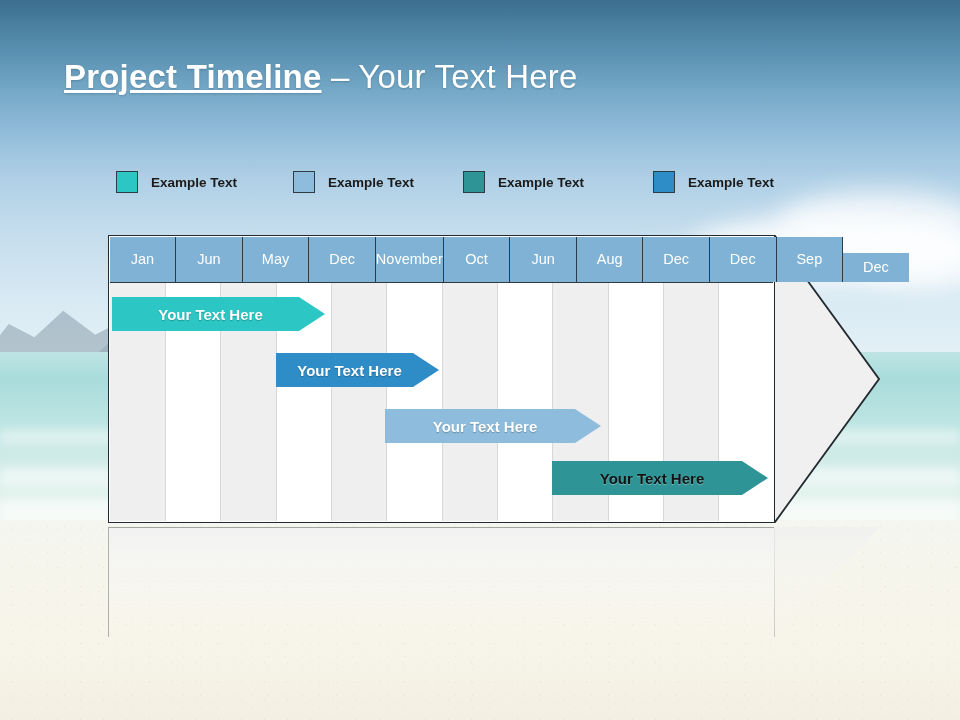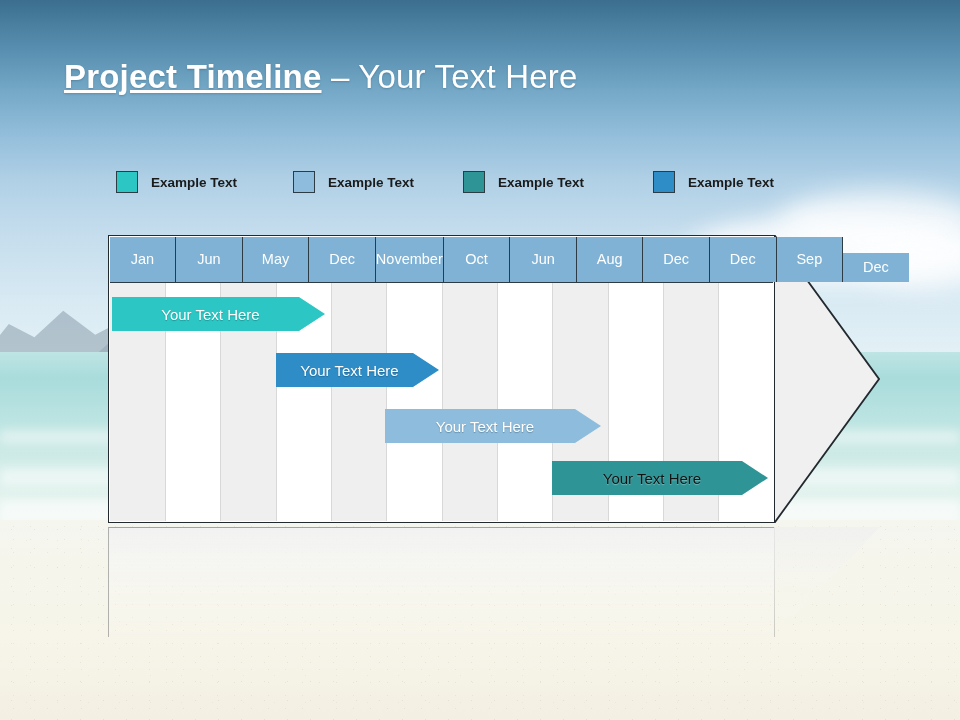--- a/index.html
+++ b/index.html
@@ -226,20 +226,21 @@
   }
 
   
   .bar {
     position: absolute;
     height: 34px;
     display: flex;
     align-items: center;
     box-sizing: border-box;
     clip-path: polygon(0 0, calc(100% - 26px) 0, 100% 50%, calc(100% - 26px) 100%, 0 100%);
+    font-weight: bold;
   }
   .bar-label {
     font-size: 15px;
     white-space: nowrap;
     padding-left: 18px;
     padding-right: 34px;
     width: 100%;
     text-align: center;
     box-sizing: border-box;
   }

